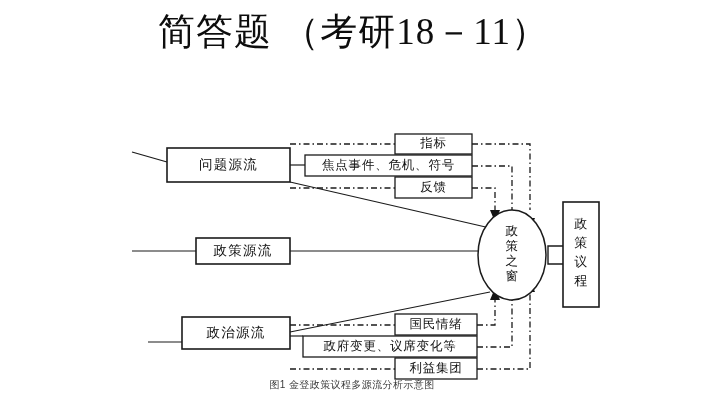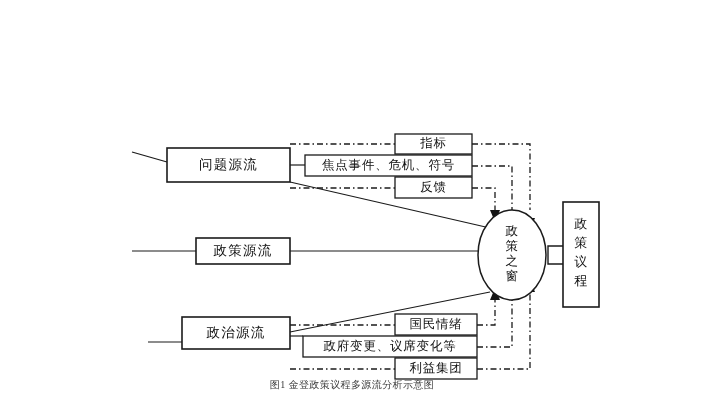--- a/index.html
+++ b/index.html
@@ -50,21 +50,21 @@
   }
   .fig-caption {
     position: absolute;
     left: 0;
     top: 268px;
     width: 704px;
     text-align: center;
     font-size: 10px;
     line-height: 14px;
     color: #3a3a3a;
-    font-family: Liberation Serif, serif;
+    font-family: Liberation Sans, sans-serif;
     letter-spacing: 0.4px;
   }
   .node-label {
     font-family: "Liberation Serif", "DejaVu Serif", serif;
     fill: #111111;
     text-anchor: middle;
     dominant-baseline: middle;
   }
   .lbl-stream { font-size: 13.5px; letter-spacing: 1.2px; }
   .lbl-sub { font-size: 12.5px; letter-spacing: 0.8px; }
@@ -101,20 +101,21 @@
     stroke: #1b1b1b;
     stroke-width: 1.4;
   }
   .tri-head { fill: #141414; }
 </style>
 </head>
 <body>
 
 <div id="slide">
 
+  <div id="slide-title">简答题 （考研18－11）</div>
 
   <div id="figure">
 
     <svg width="707" height="299" viewBox="0 0 707 299">
 
       <line class="thin-line" x1="132" y1="42" x2="167" y2="52"></line>
       <line class="thin-line" x1="132" y1="141" x2="196" y2="141"></line>
       <line class="thin-line" x1="148" y1="232" x2="182" y2="232"></line>
 
       <line class="thin-line" x1="290" y1="72" x2="490" y2="118"></line>

